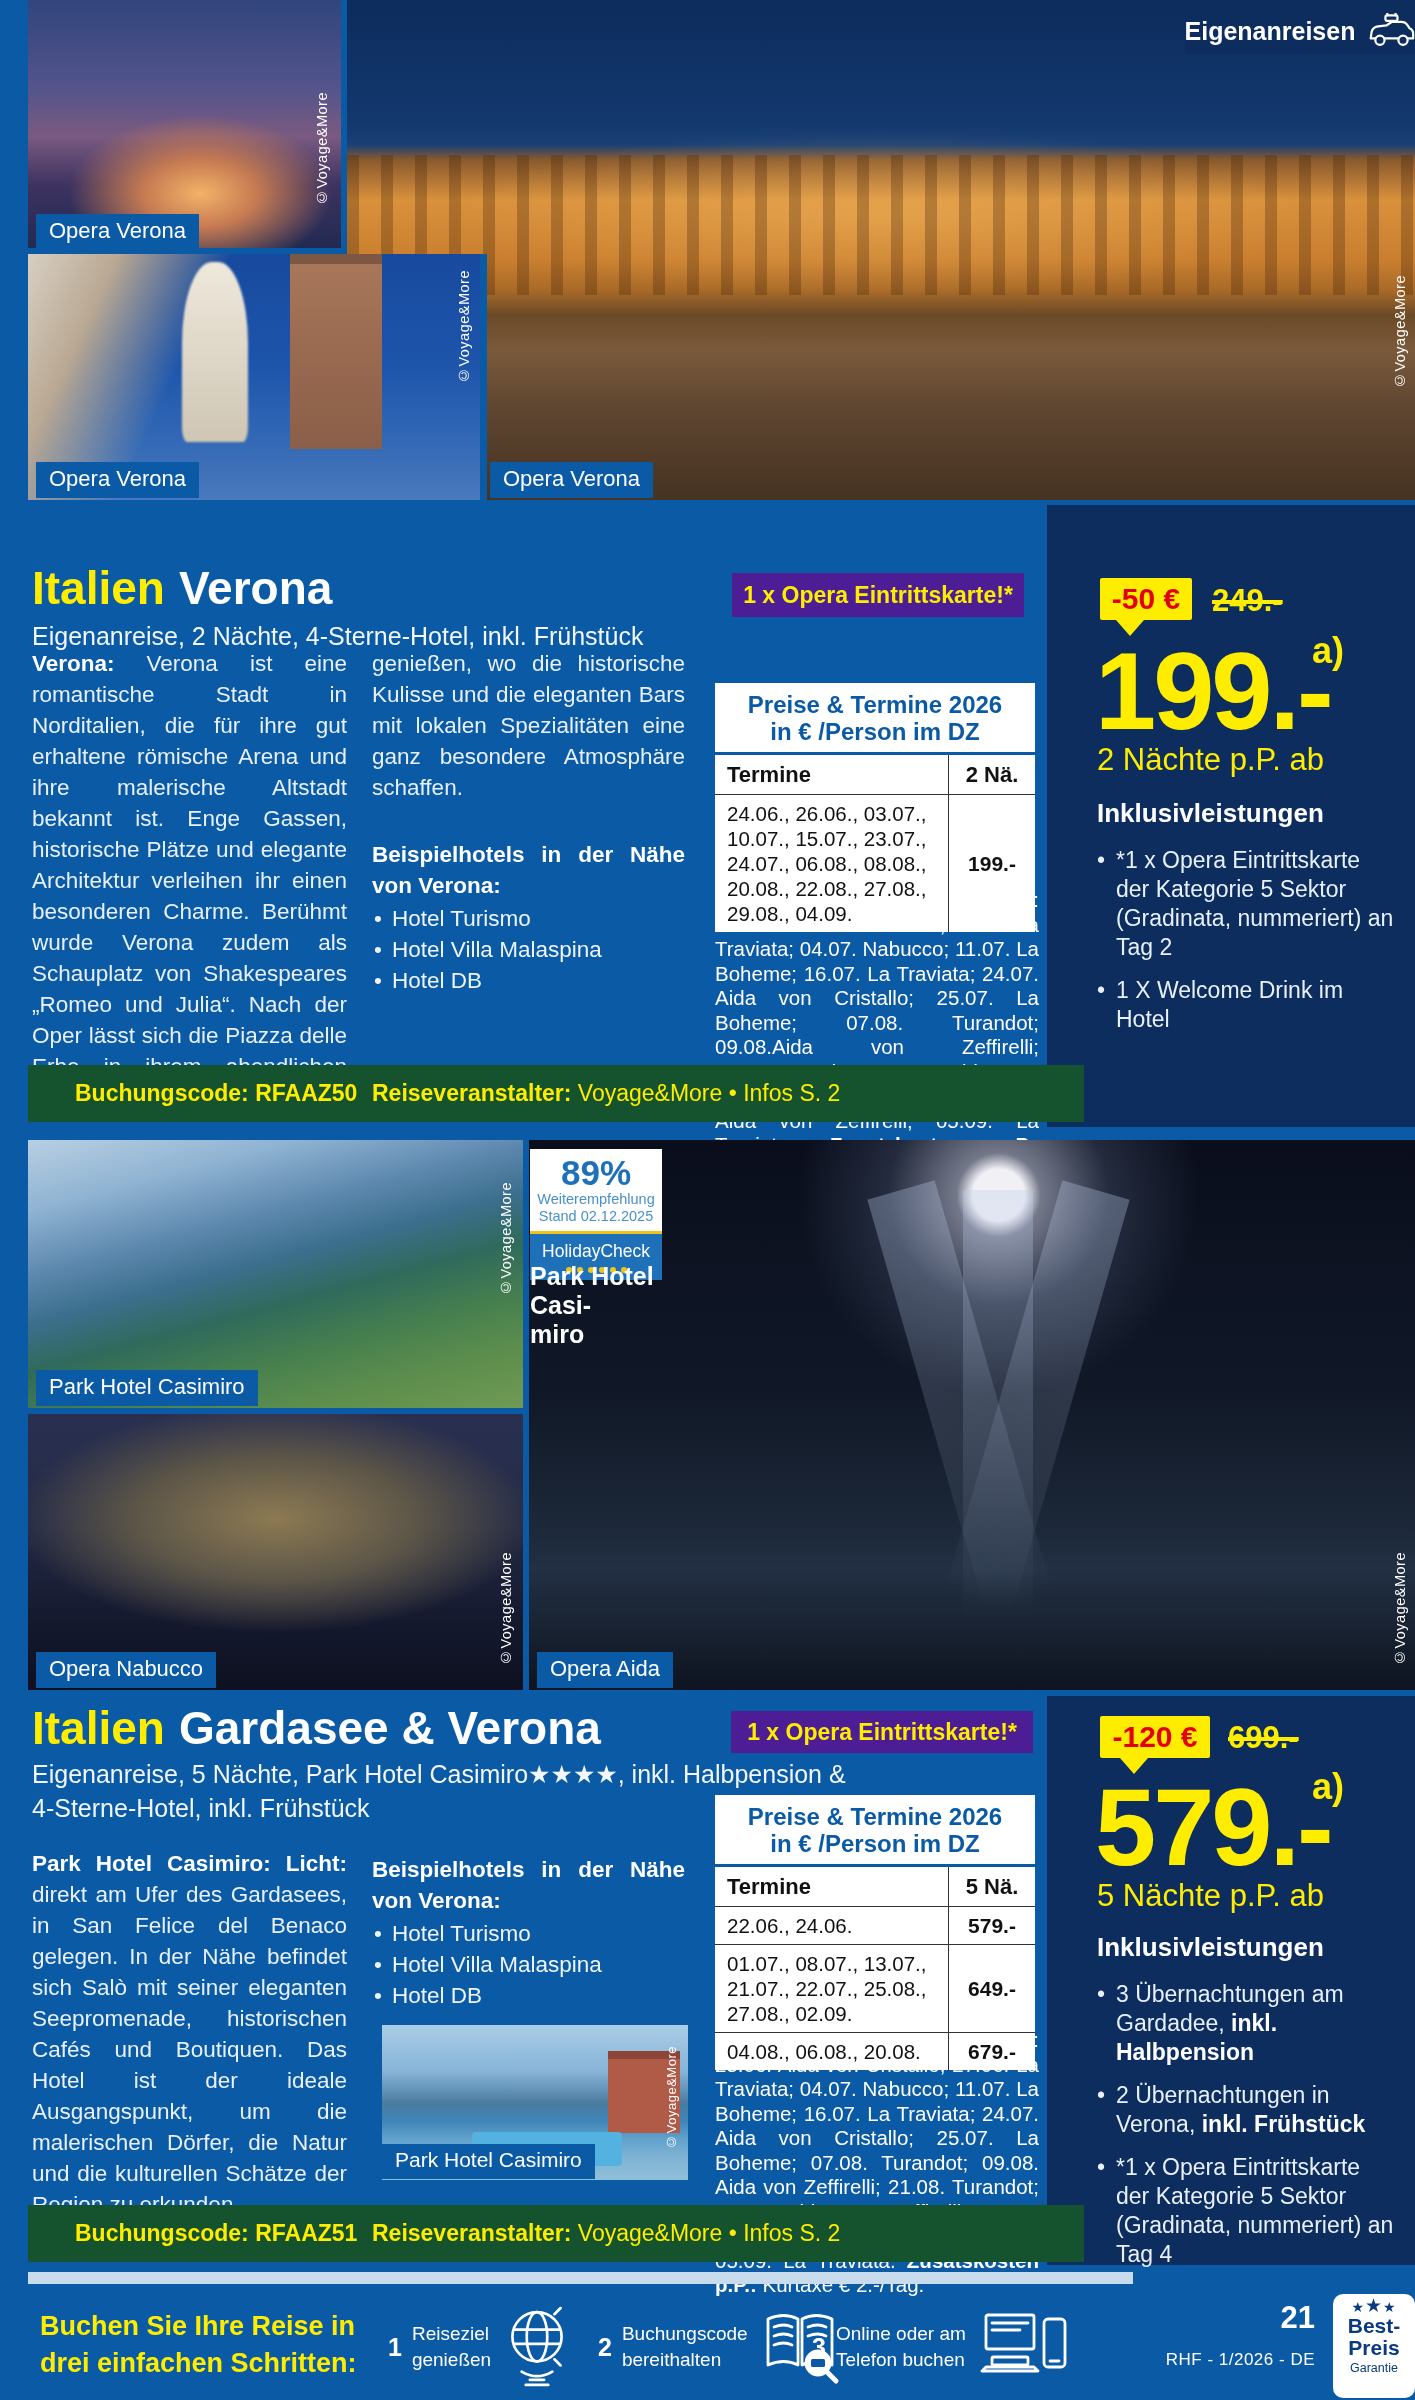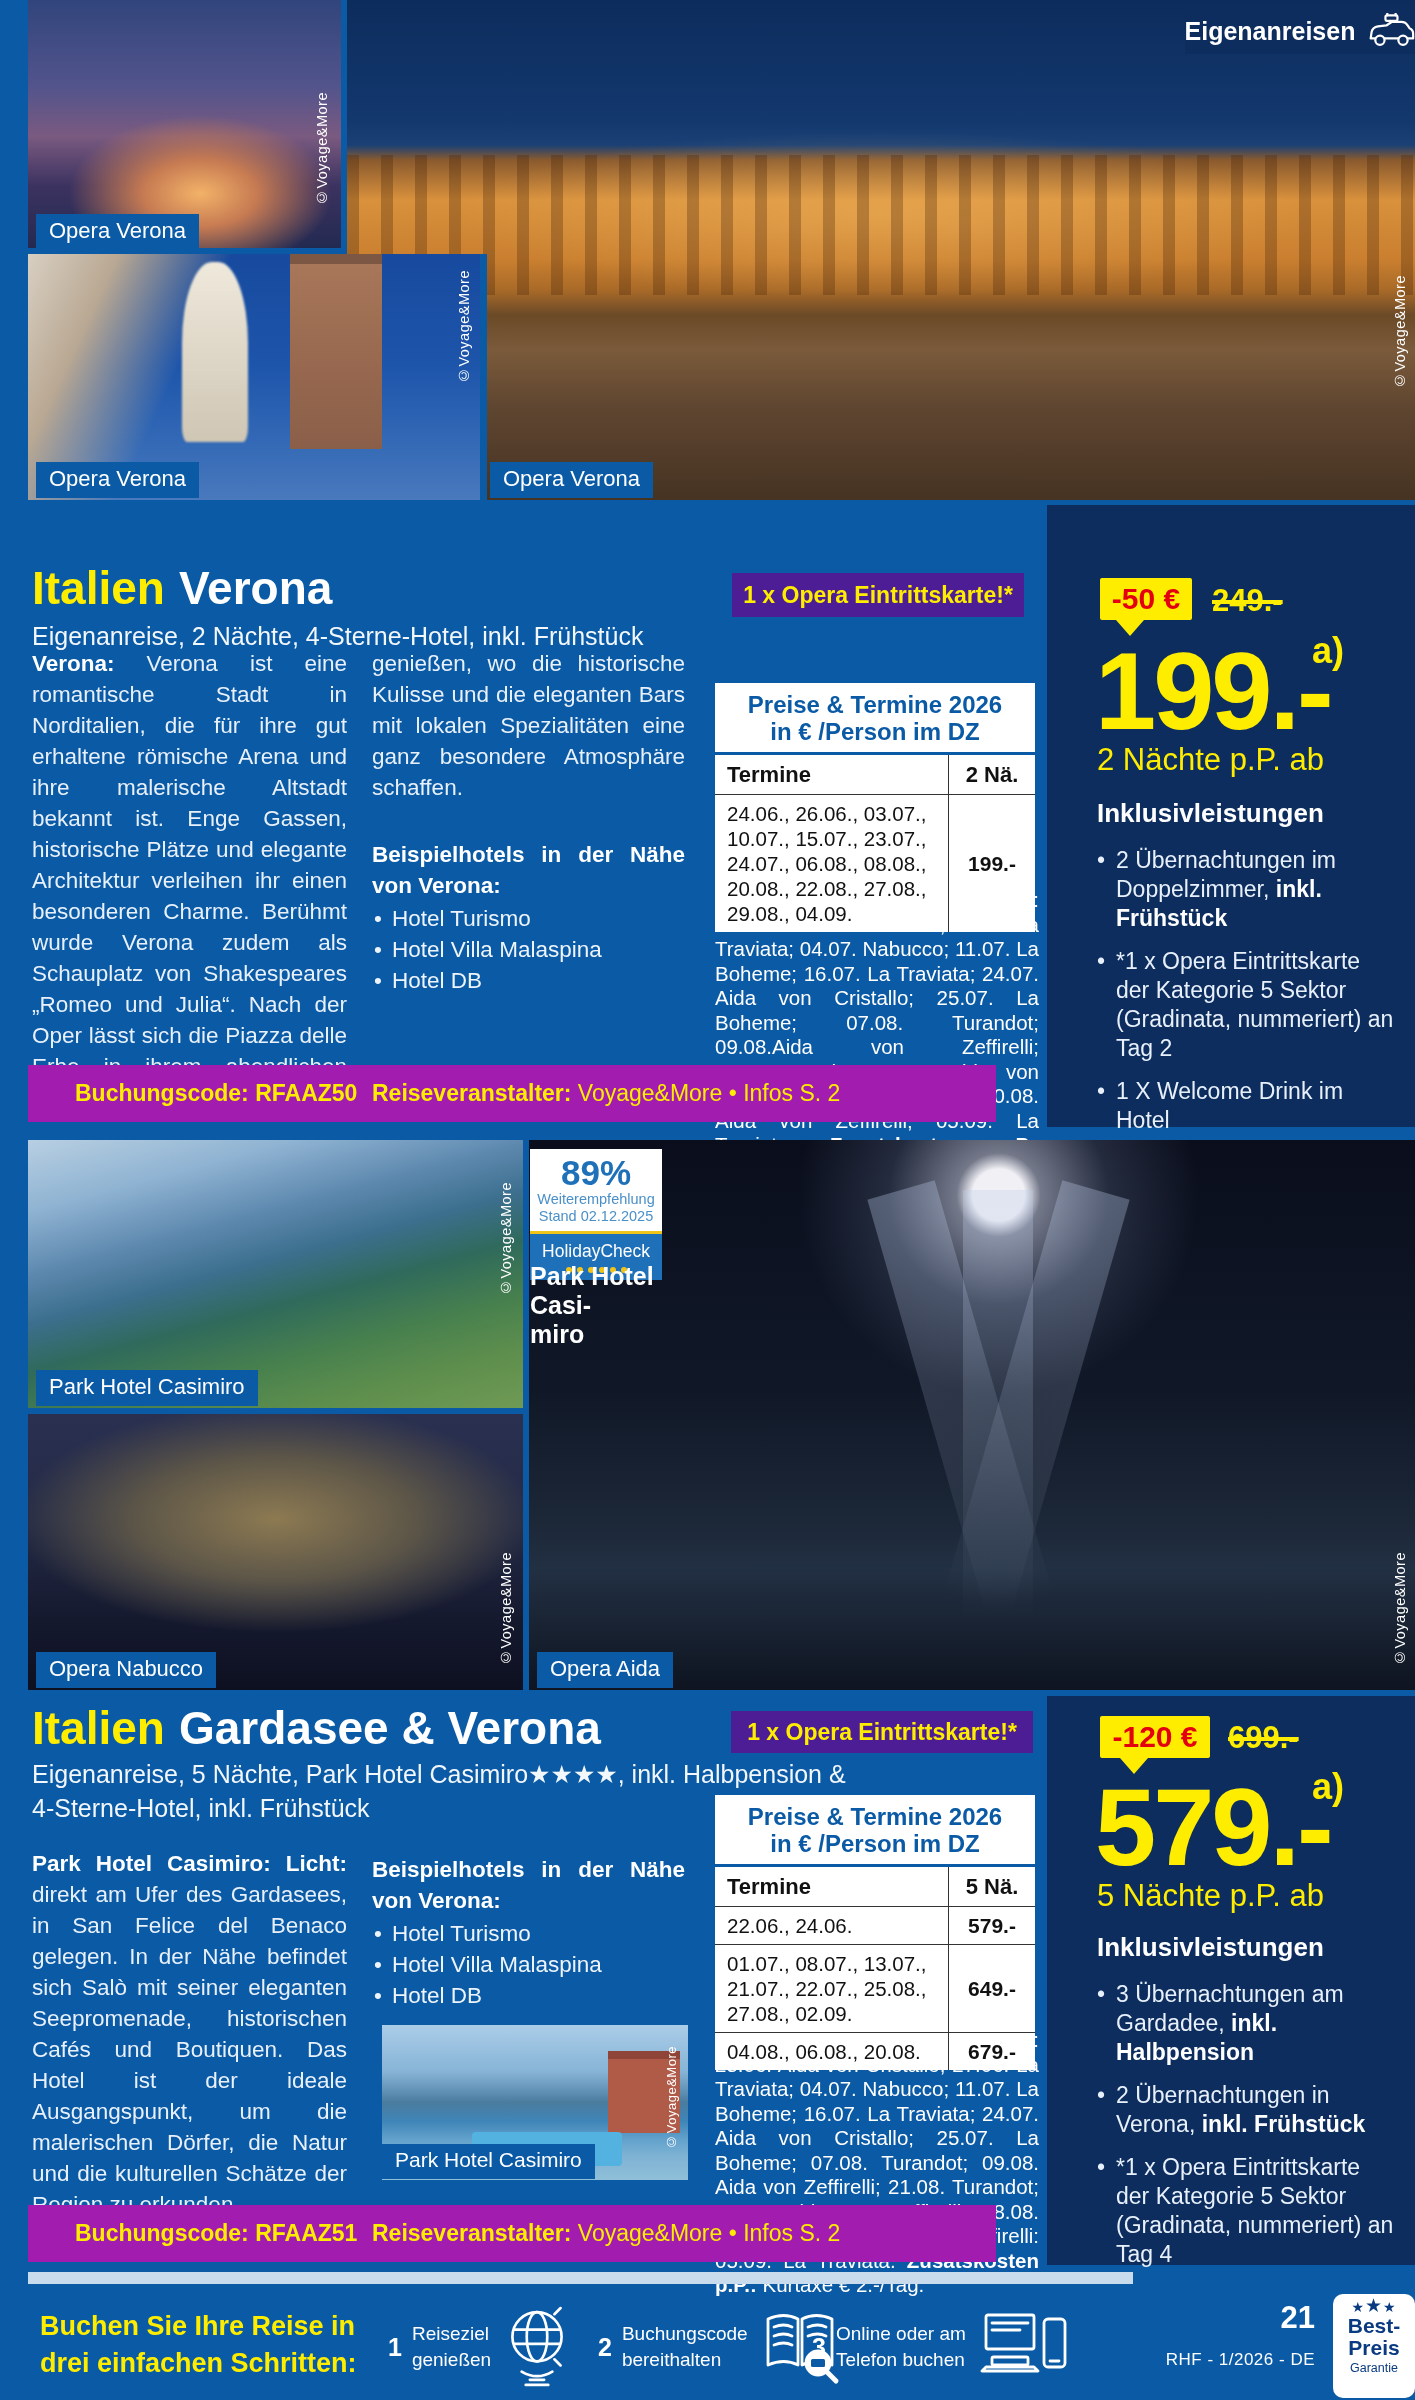--- a/index.html
+++ b/index.html
@@ -101,21 +101,21 @@
     letter-spacing:-3px;z-index:2;}
   .fnote{position:absolute;color:#ffed00;font-weight:bold;font-size:36px;z-index:2;}
   .unit{position:absolute;color:#ffed00;font-size:31px;z-index:2;}
   .inkl-head{position:absolute;color:#fff;font-weight:bold;font-size:26px;z-index:2;}
   ul.inkl{position:absolute;width:302px;list-style:none;margin:0;padding:0;font-size:23px;
     line-height:29px;color:#e8f1fb;z-index:2;}
   ul.inkl li{position:relative;padding-left:19px;margin-bottom:14px;}
   ul.inkl li::before{content:"•";position:absolute;left:0;}
   ul.inkl b{color:#fff;}
   
-  .codebar{position:absolute;left:28px;width:968px;height:57px;background:#a21caf;z-index:2;}
+  .codebar{position:absolute;left:28px;width:1056px;height:57px;background:#14532d;z-index:2;}
   .codebar .code{position:absolute;left:47px;top:15px;color:#ffed00;font-weight:bold;font-size:23px;}
   .codebar .ver{position:absolute;left:344px;top:15px;color:#ffed00;font-size:23px;}
   .codebar .ver b{font-weight:bold;}
   
   .hc{position:absolute;left:530px;top:1149px;width:132px;background:#fff;z-index:5;
     text-align:center;padding-top:6px;}
   .hc .pct{color:#1e71b8;font-weight:800;font-size:35px;line-height:36px;}
   .hc .l1,.hc .l2{color:#4a90c8;font-size:14.5px;line-height:17px;}
   .hc .ybar{height:3px;background:#f0c419;margin-top:6px;}
   .hc .brand{background:#1e71b8;color:#fff;font-size:17.5px;padding:7px 0 5px;}
@@ -215,21 +215,20 @@
 </p>
 
 <div class="disc" style="left:1100px;top:578px;width:92px;height:42px;">-50 €</div>
 <div class="disc-pt" style="left:1116px;top:620px;"></div>
 <div class="oldprice" style="left:1212px;top:583px;">249.-</div>
 <div class="bigprice" style="left:1095px;top:636px;">199.-</div>
 <div class="fnote" style="left:1312px;top:630px;">a)</div>
 <div class="unit" style="left:1097px;top:742px;">2 Nächte p.P. ab</div>
 <div class="inkl-head" style="left:1097px;top:798px;">Inklusivleistungen</div>
 <ul class="inkl" style="left:1097px;top:846px;">
-  <li><span>2 Übernachtungen im Doppelzimmer, </span><b>inkl. Frühstück</b></li>
   <li><span>*1 x Opera Eintrittskarte der Kategorie 5 Sektor (Gradinata, nummeriert) an Tag 2</span><b></b></li>
   <li><span>1 X Welcome Drink im Hotel</span><b></b></li>
 </ul>
 
 <div class="codebar" style="top:1065px;">
   <div class="code"><span>Buchungscode: </span><span>RFAAZ50</span></div>
   <div class="ver"><b>Reiseveranstalter: </b><span>Voyage&amp;More • Infos S. 2</span></div>
 </div>
 
 <div class="photo lake"></div>

